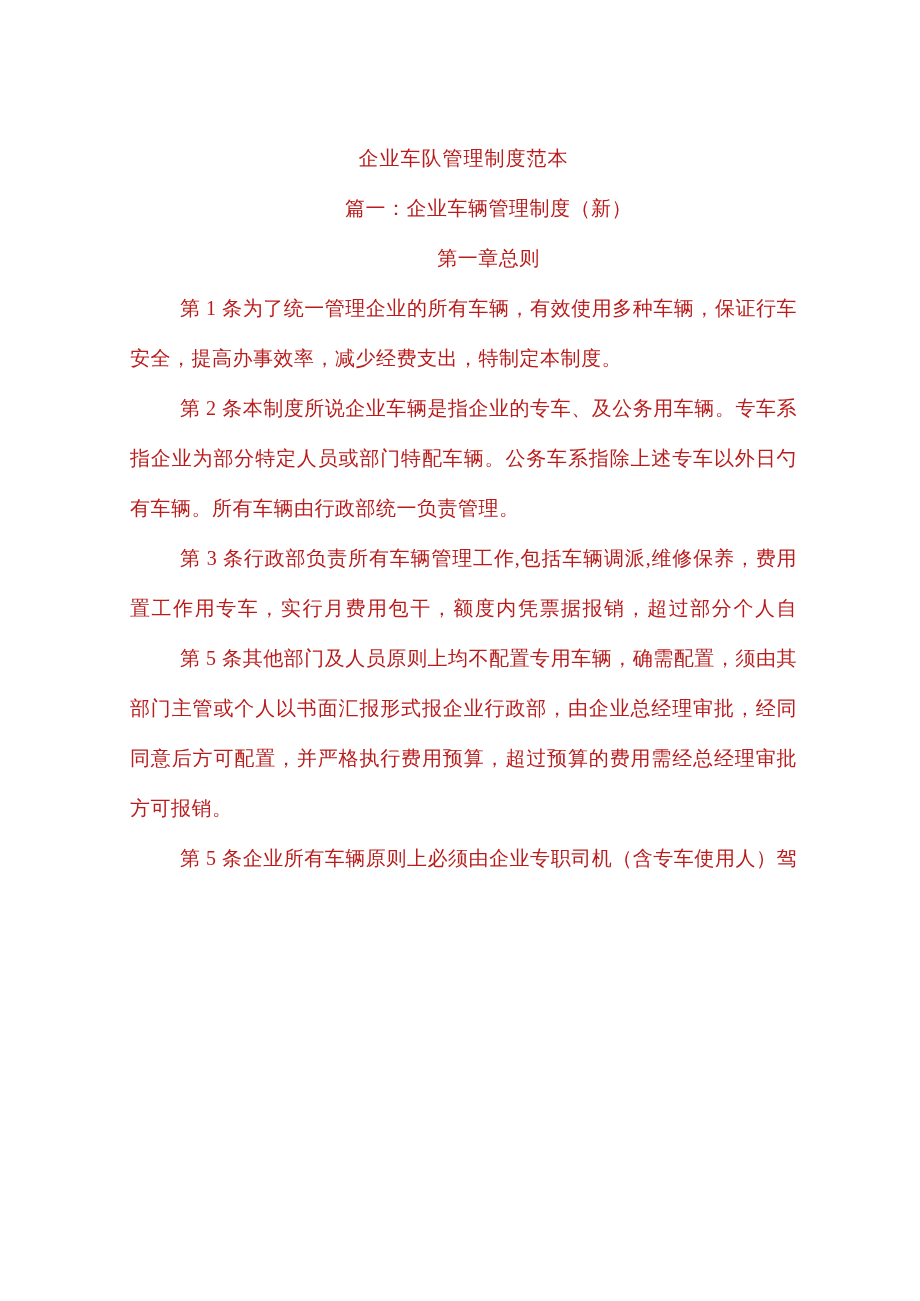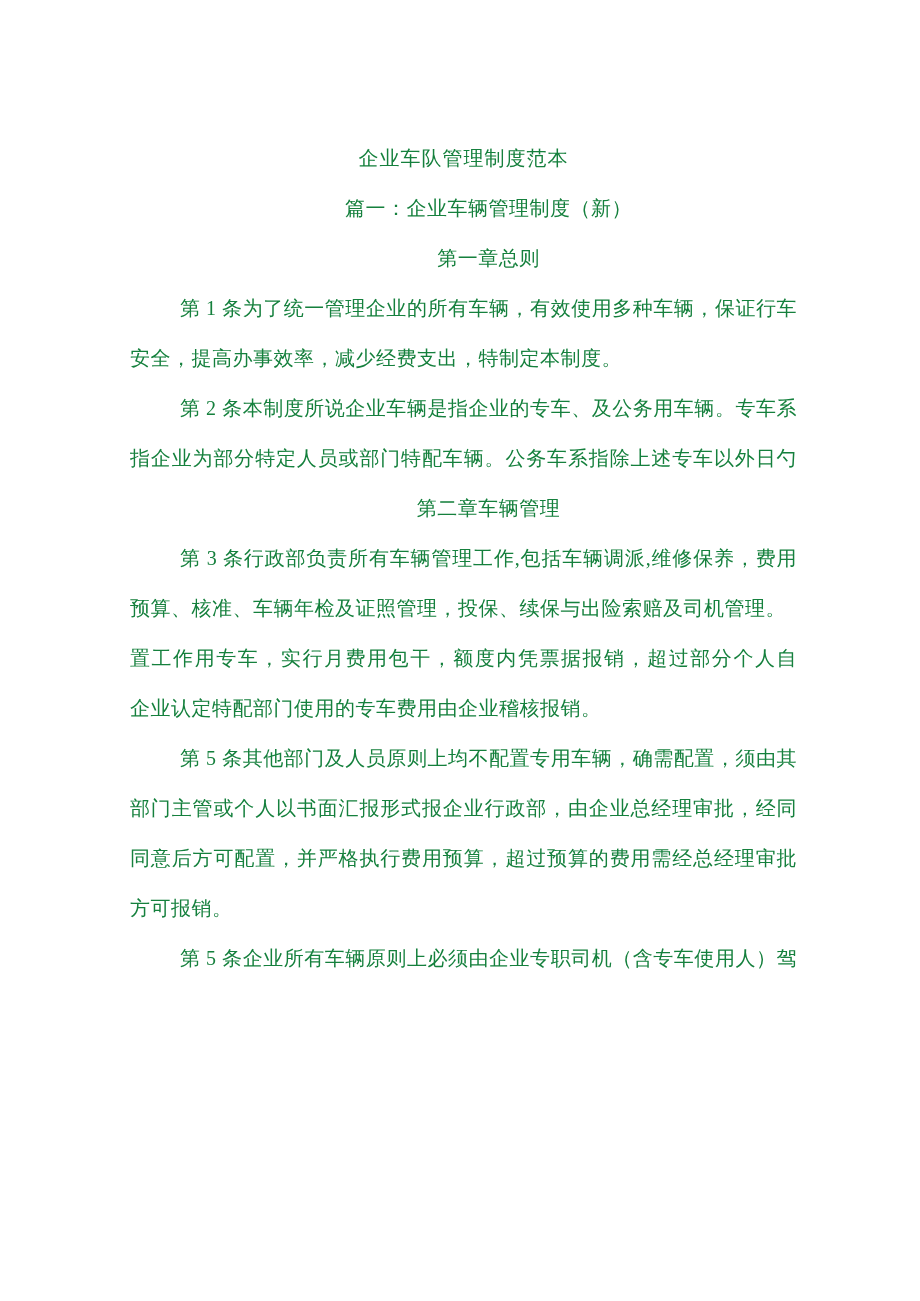--- a/index.html
+++ b/index.html
@@ -7,21 +7,21 @@
     padding: 0;
     background: #ffffff;
   }
   .page {
     position: relative;
     width: 920px;
     height: 1301px;
     box-sizing: border-box;
     padding: 133px 123px 0 130px;
     background: #ffffff;
-    color: #15803d;
+    color: #b91c1c;
     font-family: "Liberation Serif", "DejaVu Serif", serif;
     overflow: hidden;
   }
   .line {
     font-size: 20px;
     line-height: 50px;
     height: 50px;
     overflow: hidden;
     white-space: normal;
     letter-spacing: 0.5px;
@@ -35,24 +35,22 @@
 
 <div class="page">
   <div id="lines">
       <div class="line c">企业车队管理制度范本</div>
       <div class="line i">篇一：企业车辆管理制度（新）</div>
       <div class="line i">第一章总则</div>
       <div class="line i j">第 1 条为了统一管理企业的所有车辆，有效使用多种车辆，保证行车</div>
       <div class="line">安全，提高办事效率，减少经费支出，特制定本制度。</div>
       <div class="line i j">第 2 条本制度所说企业车辆是指企业的专车、及公务用车辆。专车系</div>
       <div class="line j">指企业为部分特定人员或部门特配车辆。公务车系指除上述专车以外日勺所</div>
-      <div class="line i">第二章车辆管理</div>
+      <div class="line">有车辆。所有车辆由行政部统一负责管理。</div>
       <div class="line i j">第 3 条行政部负责所有车辆管理工作,包括车辆调派,维修保养，费用</div>
-      <div class="line">预算、核准、车辆年检及证照管理，投保、续保与出险索赔及司机管理。</div>
       <div class="line j">置工作用专车，实行月费用包干，额度内凭票据报销，超过部分个人自理。</div>
-      <div class="line">企业认定特配部门使用的专车费用由企业稽核报销。</div>
       <div class="line i j">第 5 条其他部门及人员原则上均不配置专用车辆，确需配置，须由其</div>
       <div class="line j">部门主管或个人以书面汇报形式报企业行政部，由企业总经理审批，经同意</div>
       <div class="line j">同意后方可配置，并严格执行费用预算，超过预算的费用需经总经理审批后</div>
       <div class="line">方可报销。</div>
       <div class="line i j">第 5 条企业所有车辆原则上必须由企业专职司机（含专车使用人）驾</div>
     </div>
 </div>
 
 </body></html>

